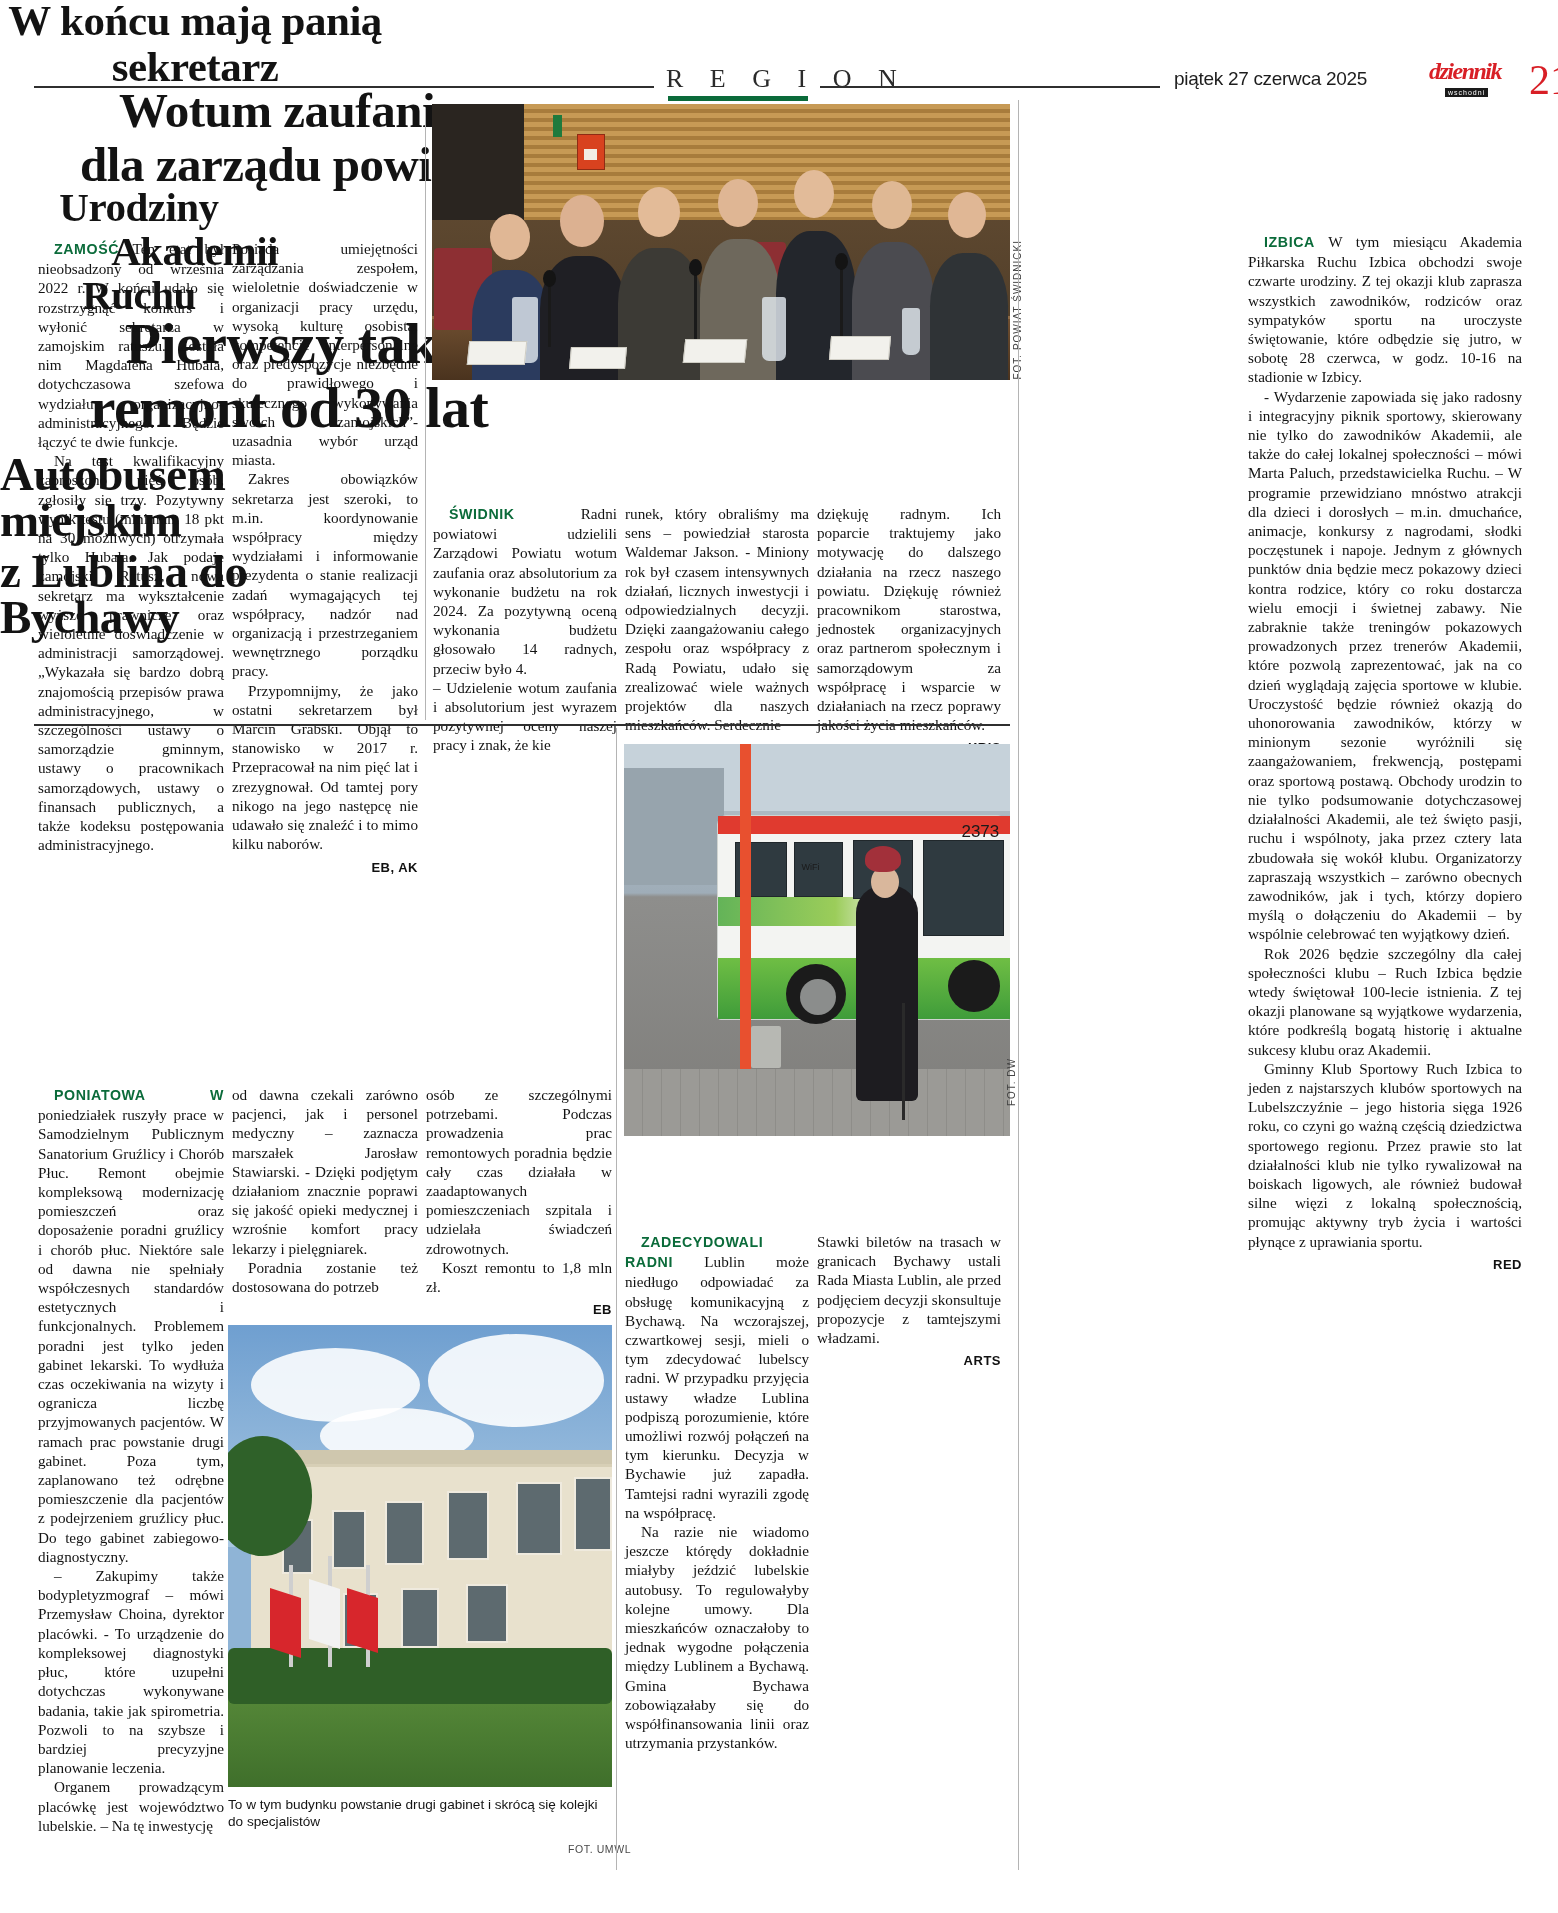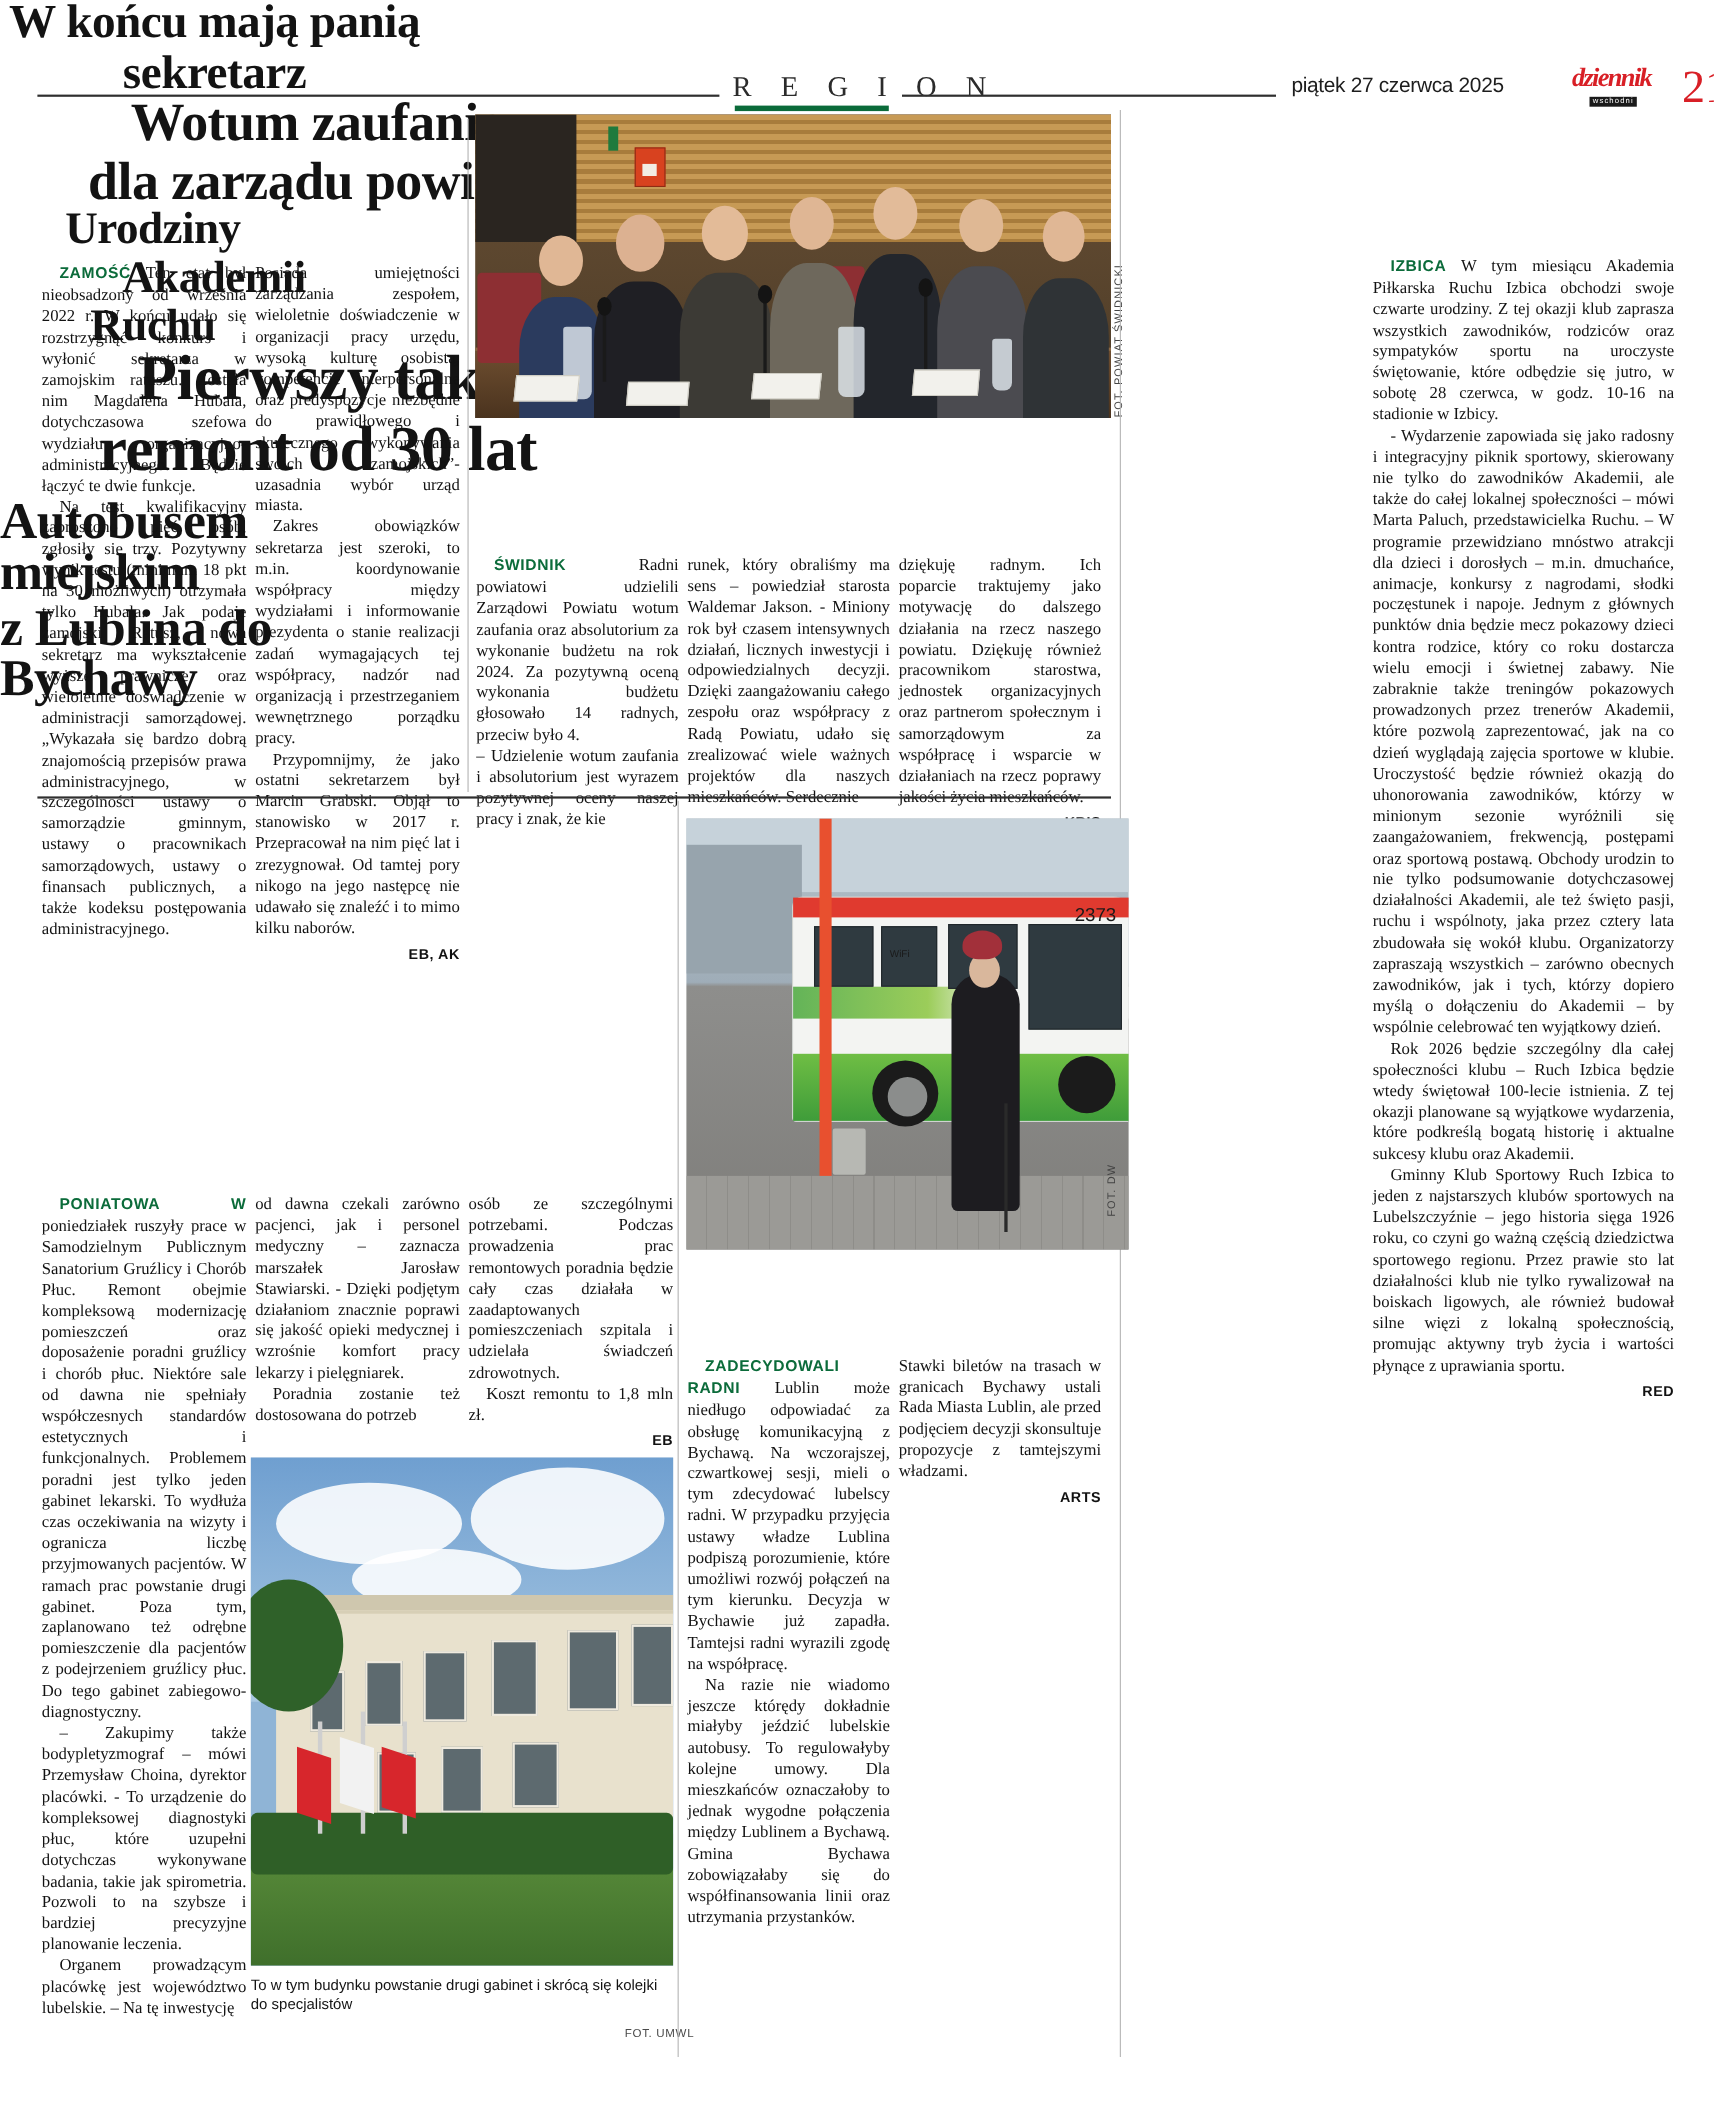--- a/index.html
+++ b/index.html
@@ -120,21 +120,21 @@
   .p1 .tblline{position:absolute;left:0;bottom:22%;right:0;height:3px;background:#8d6a45;}
   .p1 .chairback{position:absolute;background:#8d2f33;border-radius:4px;}
   .p1 .person{position:absolute;border-radius:42% 42% 0 0;}
   .p1 .head{position:absolute;border-radius:50%;}
   .p1 .mic{position:absolute;width:3px;background:#1a1a1a;}
   .p1 .micball{position:absolute;width:13px;height:17px;border-radius:50%;background:#141414;}
   .p1 .carafe{position:absolute;background:rgba(225,232,238,.82);border-radius:3px 3px 7px 7px;}
   .p1 .card{position:absolute;background:#f2f1ec;border:1px solid #cfcdc4;}
 
   
-  .p2{background:linear-gradient(#b7c3cb 0%,#9fadb8 38%,#8e8e8c 39%,#7e7d7a 100%);padding-left:16px;}
+  .p2{background:linear-gradient(#b7c3cb 0%,#9fadb8 38%,#8e8e8c 39%,#7e7d7a 100%);}
   .p2 .sky{position:absolute;left:0;top:0;right:0;height:17%;background:#c6d2da;}
   .p2 .bldg{position:absolute;background:#8d9aa3;}
   .p2 .bus{position:absolute;left:24%;top:18%;width:76%;height:52%;
     background:#f3f4f2;border:1px solid #cfd3d0;border-radius:10px 16px 4px 4px;}
   .p2 .busroof{position:absolute;left:0;top:0;right:0;height:9%;background:#e03a2f;}
   .p2 .busgreen{position:absolute;left:0;bottom:0;right:0;height:30%;
     background:linear-gradient(180deg,#6fbe44,#3f9c3a);}
   .p2 .busswoosh{position:absolute;left:0;top:40%;right:0;height:14%;
     background:linear-gradient(90deg,#4aa83d,#8cc63f 40%,#f3f4f2 60%);opacity:.85;}
   .p2 .win{position:absolute;background:#2f3a40;border:1px solid #20272b;}

